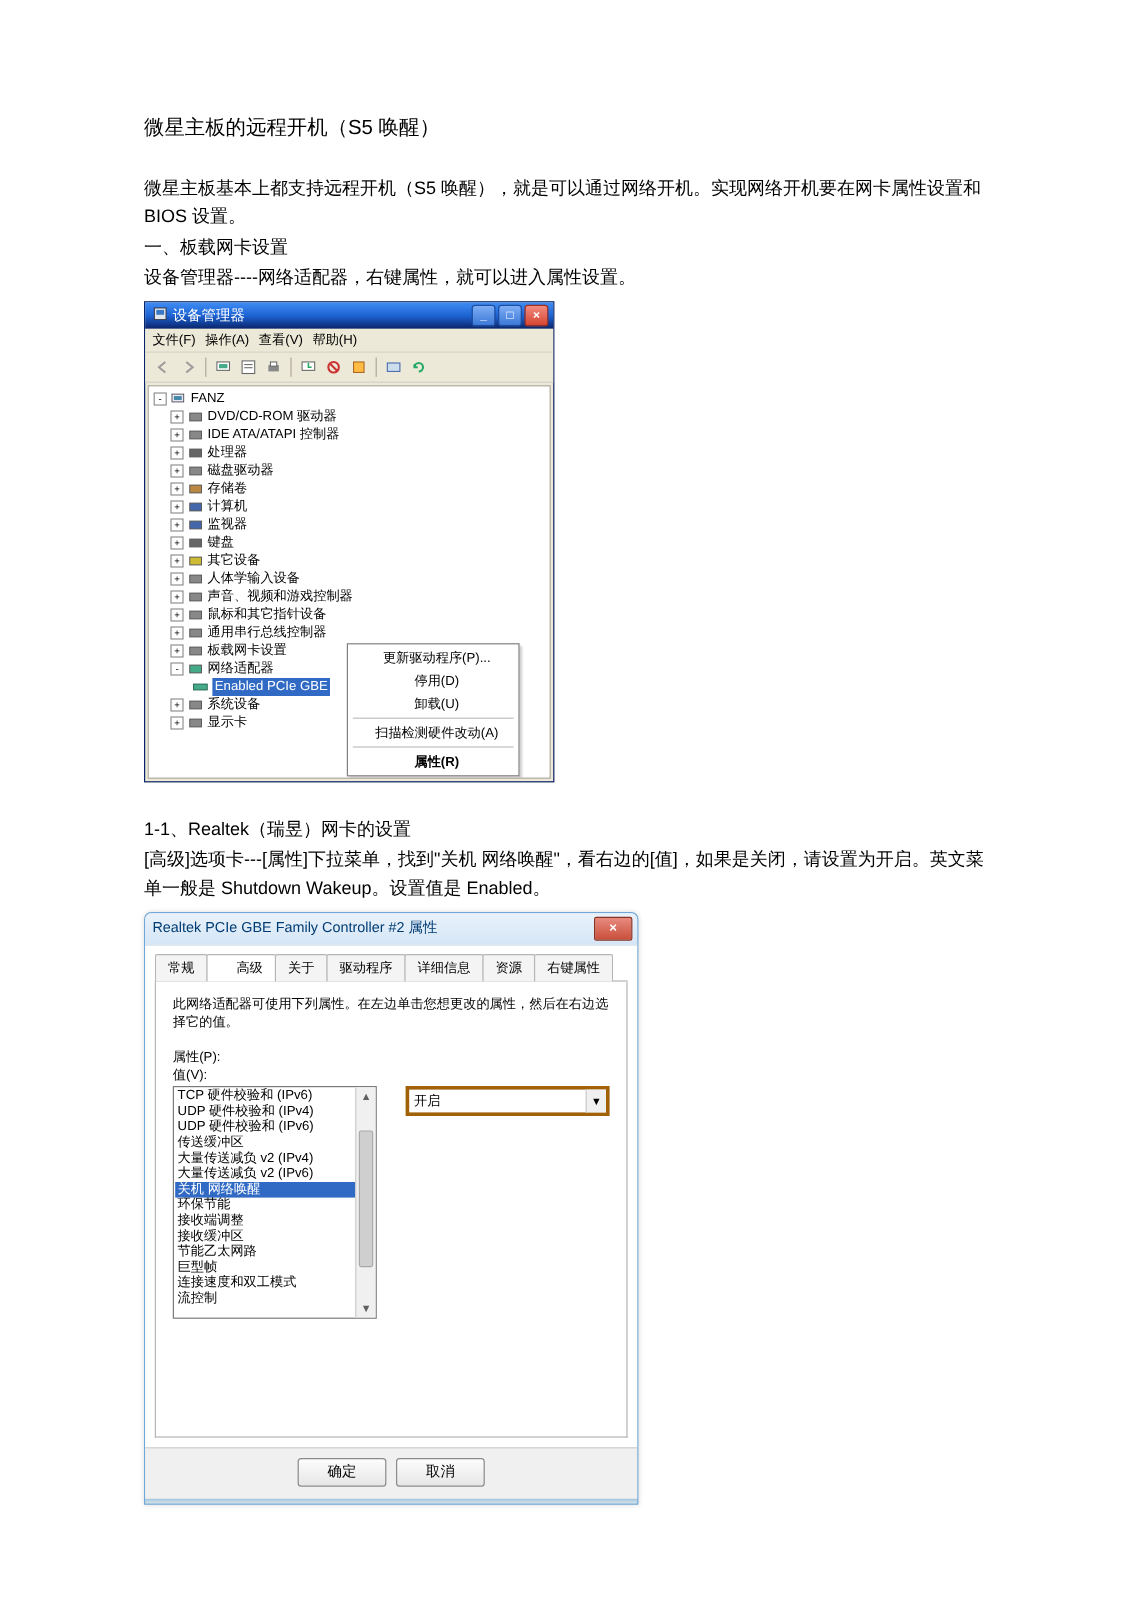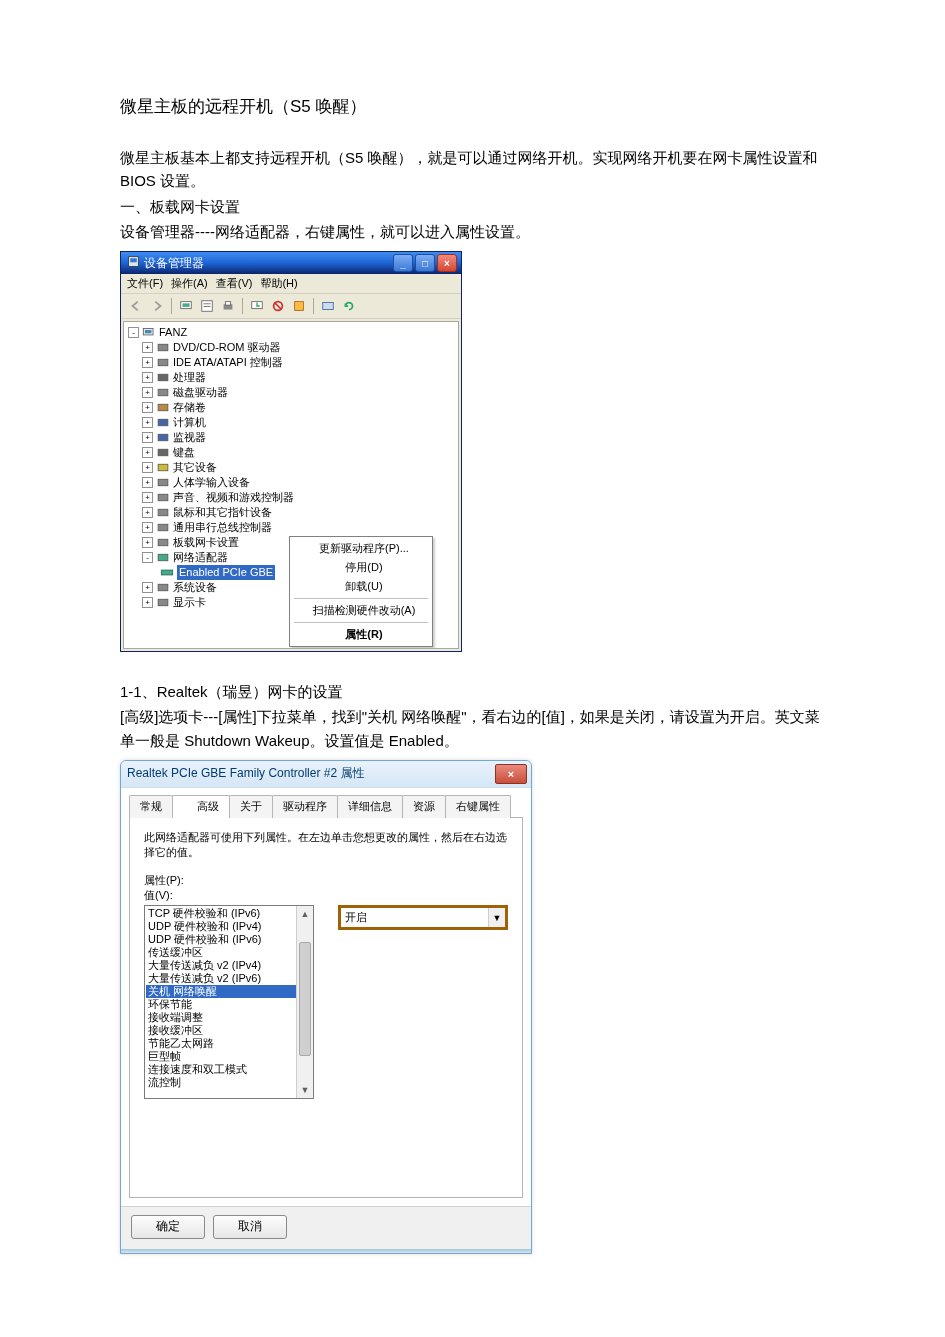--- a/index.html
+++ b/index.html
@@ -254,21 +254,21 @@
     padding: 0 0 0 4px;
     position: relative;
   }
   .combo-btn {
     position: absolute; right:0; top:0; bottom:0; width:16px;
     background: #f0f0f0; border-left:1px solid #cdcdcd;
     display:flex; align-items:center; justify-content:center;
     font-size: 9px; color:#000;
   }
   .dlg-buttons {
-    display: flex; justify-content: flex-start; gap: 8px;
+    display: flex; justify-content: center; gap: 8px;
     padding: 8px 10px 10px 10px;
     background: #f0f0f0;
     border-top: 1px solid #d0d0d0;
   }
   .dlg-btn {
     min-width: 72px;
     height: 22px;
     border: 1px solid #8a8a8a;
     background: linear-gradient(to bottom, #fdfdfd, #e6e6e6);
     border-radius: 3px;

